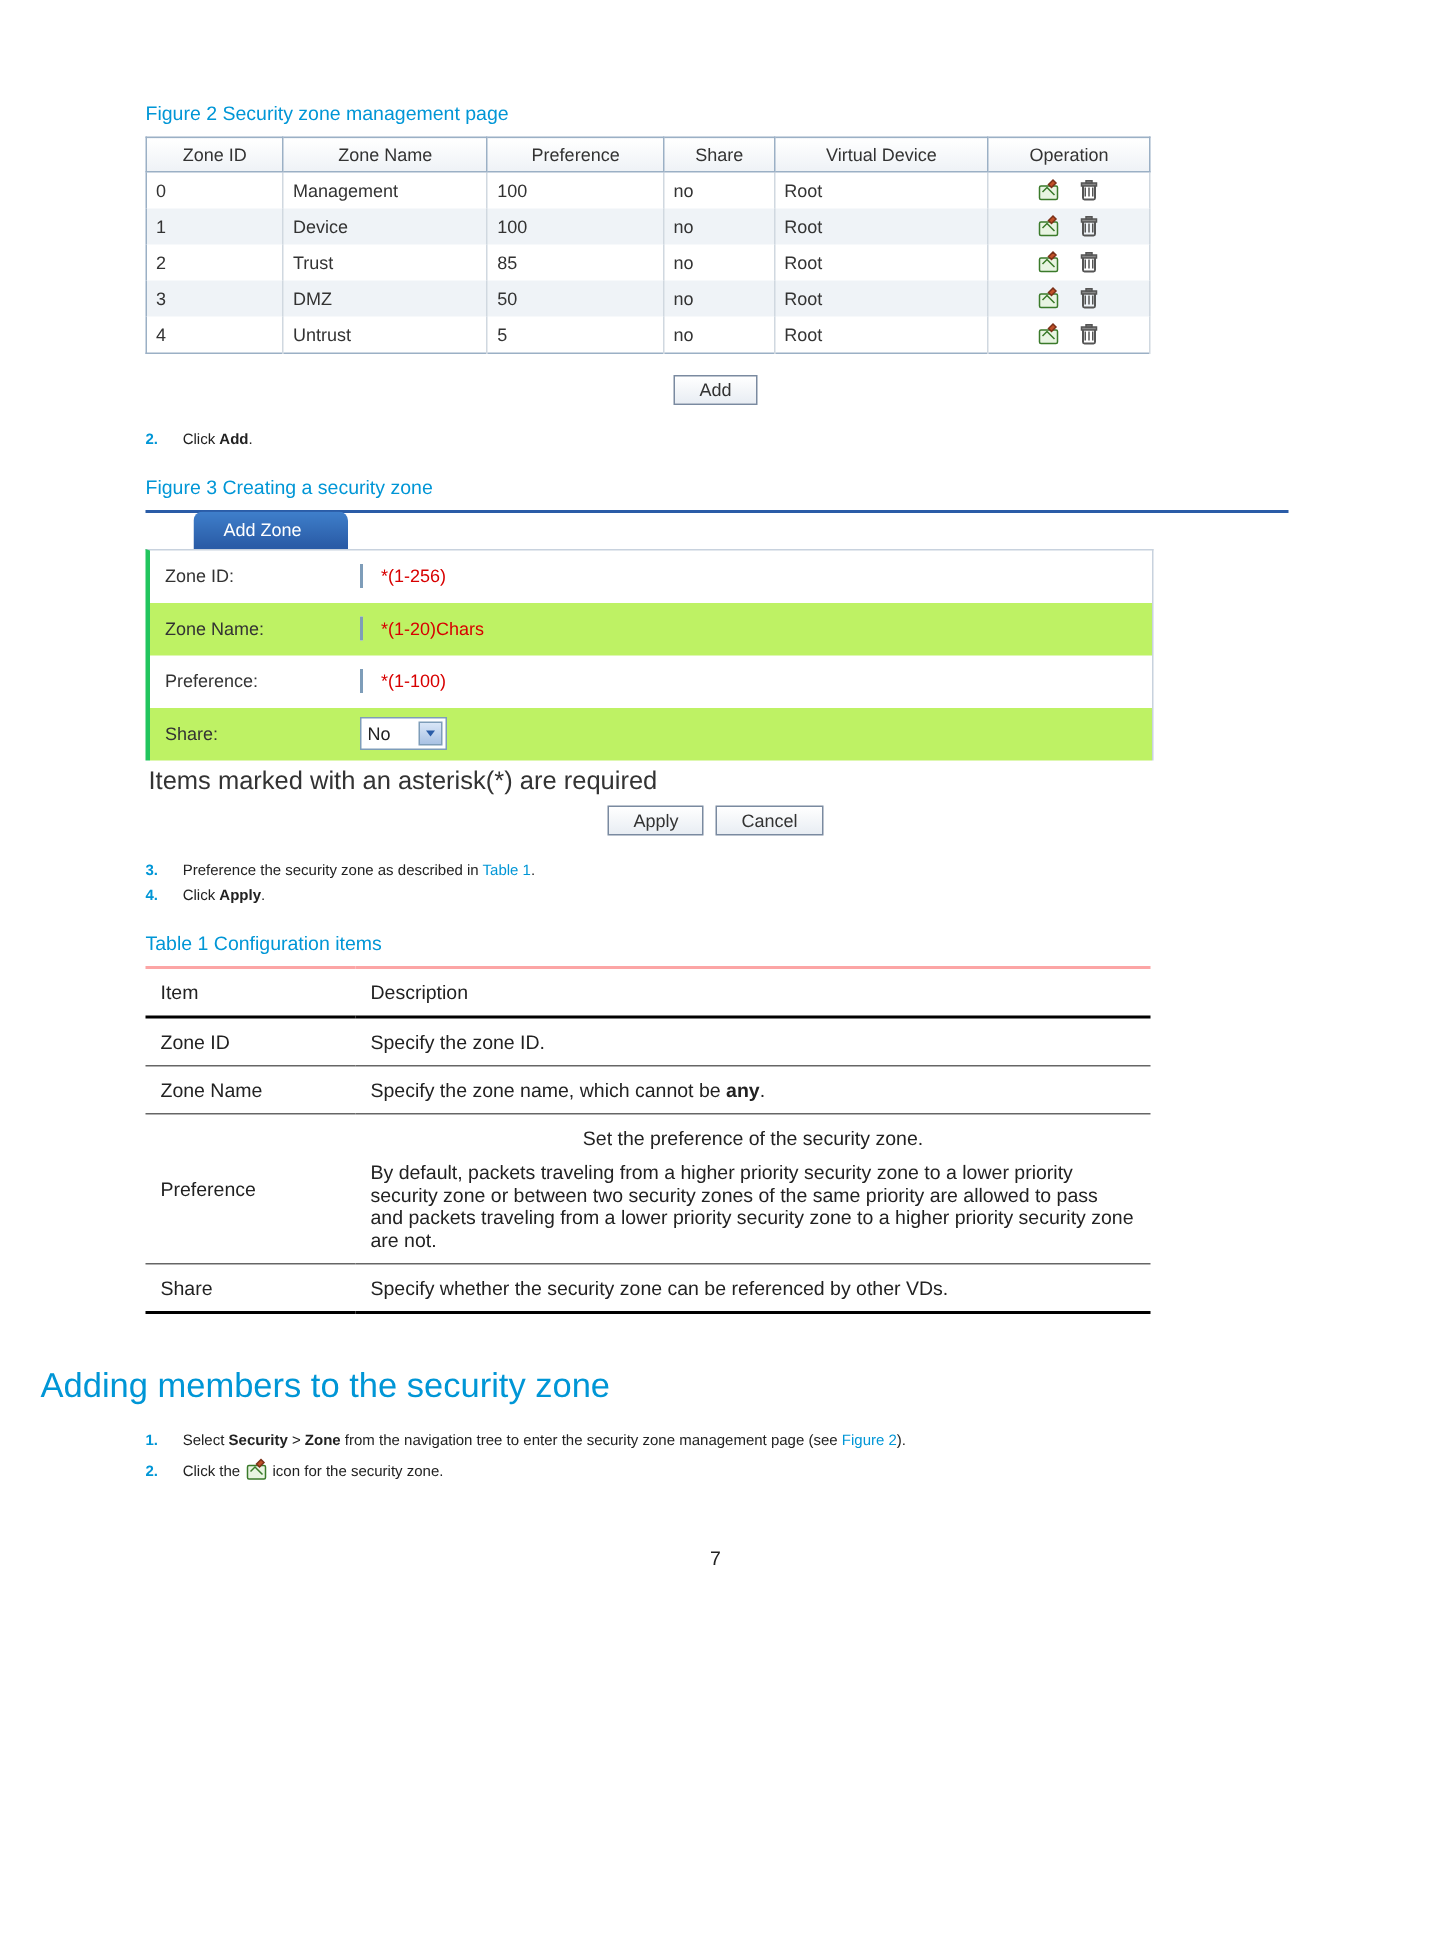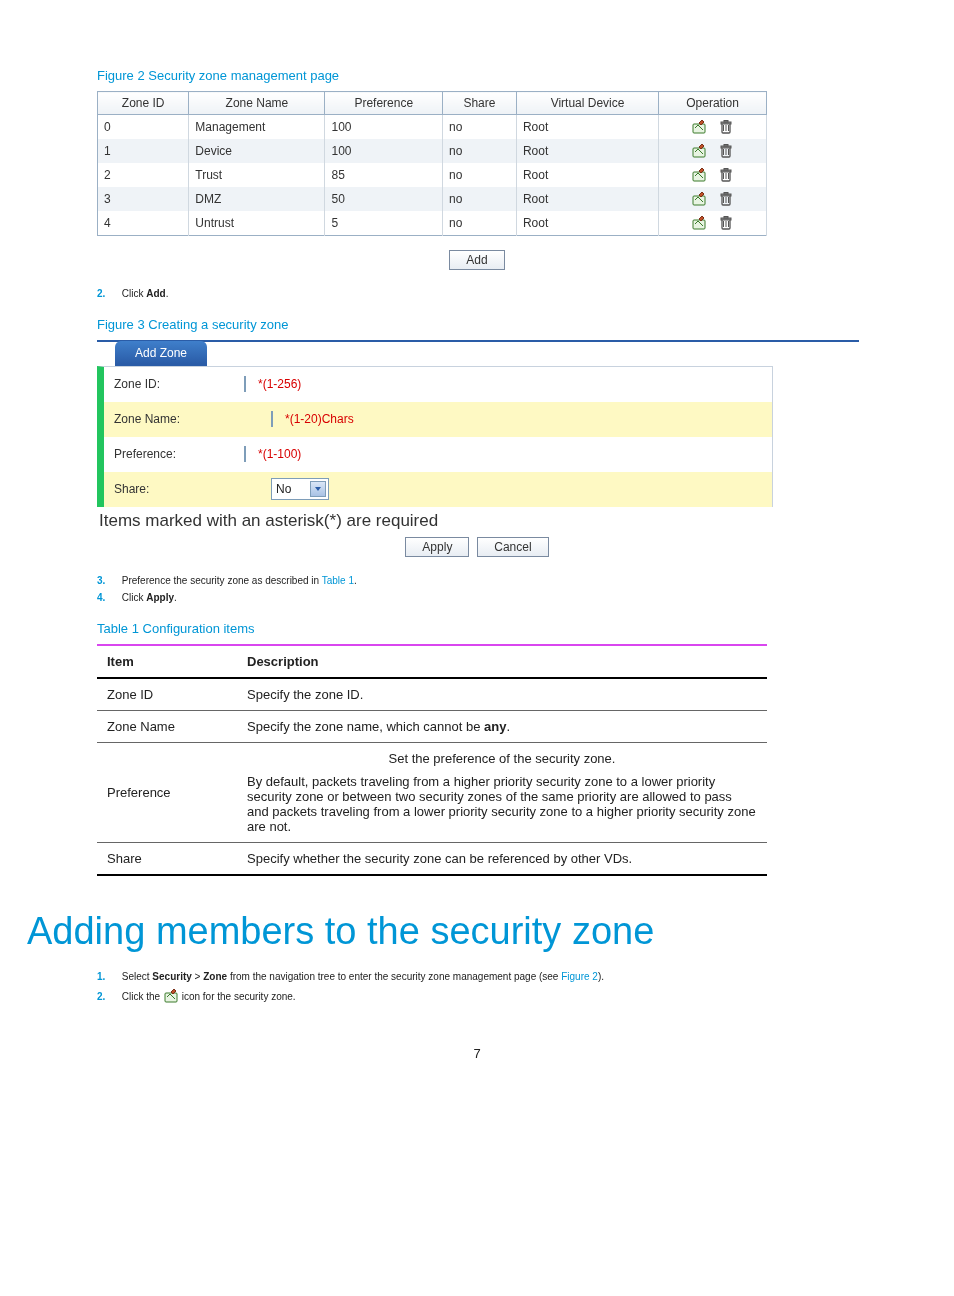--- a/index.html
+++ b/index.html
@@ -56,62 +56,62 @@
   .step-num { color:#0096d6; font-weight:bold; display:inline-block; width:22px; }
   .inline-link { color:#0096d6; }
 
   .tab-strip {
     border-top: 2px solid #2a5ca7;
     height: 24px;
     position: relative;
     margin-left:2px;
   }
   .tab {
-    position:absolute; top:-1px; left:18px;
+    position:absolute; top:-1px; left:32px;
     background:linear-gradient(#3f7fcb,#2a5ca7);
     color:#fff; font-size:12px;
-    padding:5px 20px 4px 20px;
+    padding:5px 31px 4px 20px;
     border-top-left-radius:6px; border-top-right-radius:6px;
     border-bottom:2px solid #2a5ca7;
   }
   .form-panel {
-    border-left:7px solid #22c55e;
+    border-left:3px solid #22c55e;
     border-right:1px solid #c8d2de;
     width:668px; margin-left:2px;
     font-size:12px;
   }
-  .form-panel-alt { background:#fef9c3;gap:27px; }
+  .form-panel-alt { background:#bef264; }
   .form-row { display:flex; align-items:center; min-height:34px; border-bottom:1px solid transparent; }
   .form-label { width:130px; padding-left:10px; color:#333; }
   .form-field { flex:1; padding:4px 0; }
   .txt-input {
     border:1px solid #7e9db9; width:180px; height:18px; font-size:12px;
     background:#fff;
   }
   .sel {
     border:1px solid #7e9db9; width:50px; height:20px; font-size:12px; background:#fff;
     display:inline-flex; align-items:center; justify-content:space-between; padding:0 2px 0 4px;
   }
   .sel-arrow { width:14px; height:14px; background:linear-gradient(#d9e6f7,#a9c2e4); border:1px solid #7e9db9; display:inline-flex; align-items:center; justify-content:center; }
   .hint { color:#d80000; font-size:12px; margin-left:12px; }
   .note { font-size:17px; color:#333; margin:4px 0 6px 4px; }
 
   .config-table {
     width:670px; border-collapse:collapse; margin-left:2px; font-size:13px;
   }
   .config-table .hdr td {
-    border-top:2px solid #d946ef; border-bottom:2px solid #000;
-    font-weight:bold; padding:8px 10px;
+    border-top:2px solid #fca5a5; border-bottom:2px solid #000;
+    font-weight:normal; padding:8px 10px;
   }
   .config-table td { border-bottom:1px solid #666; padding:8px 10px; vertical-align:top; }
   .config-table .item-col { width:120px; }
   .config-table .last td { border-bottom:2px solid #000; }
 
   h2.section {
-    color:#0096d6; font-weight:normal; font-size:38px;
+    color:#0096d6; font-weight:normal; font-size:23px;
     margin:34px 0 14px -68px;
   }
   .pgnum { text-align:center; font-size:13px; margin-top:40px; }
   .edit-icon-inline { vertical-align:middle; display:inline-block; }
 </style>
 </head>
 <body>
 
 <svg width="0" height="0" style="position:absolute">
   <defs>

